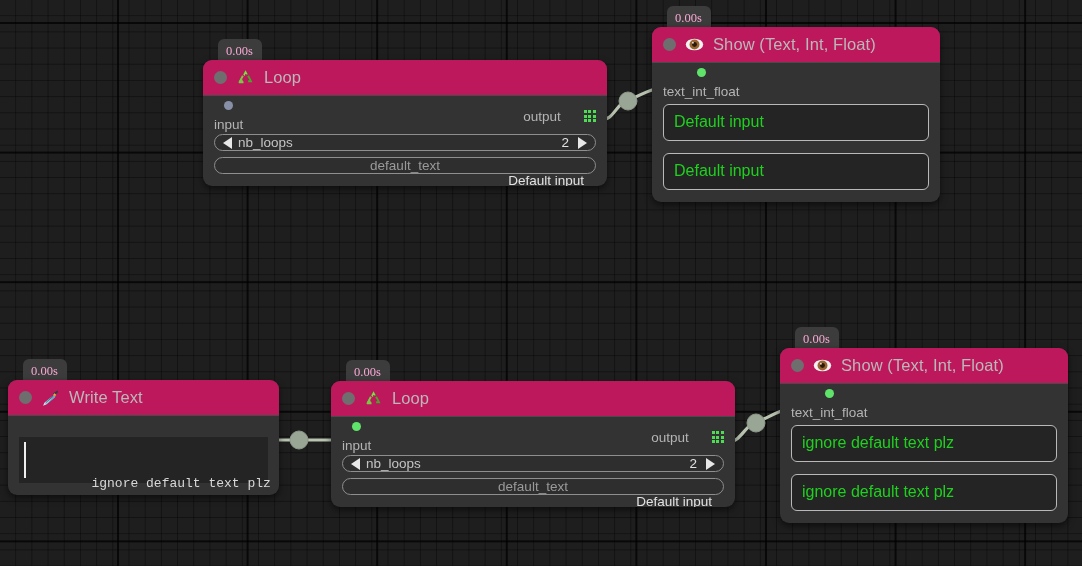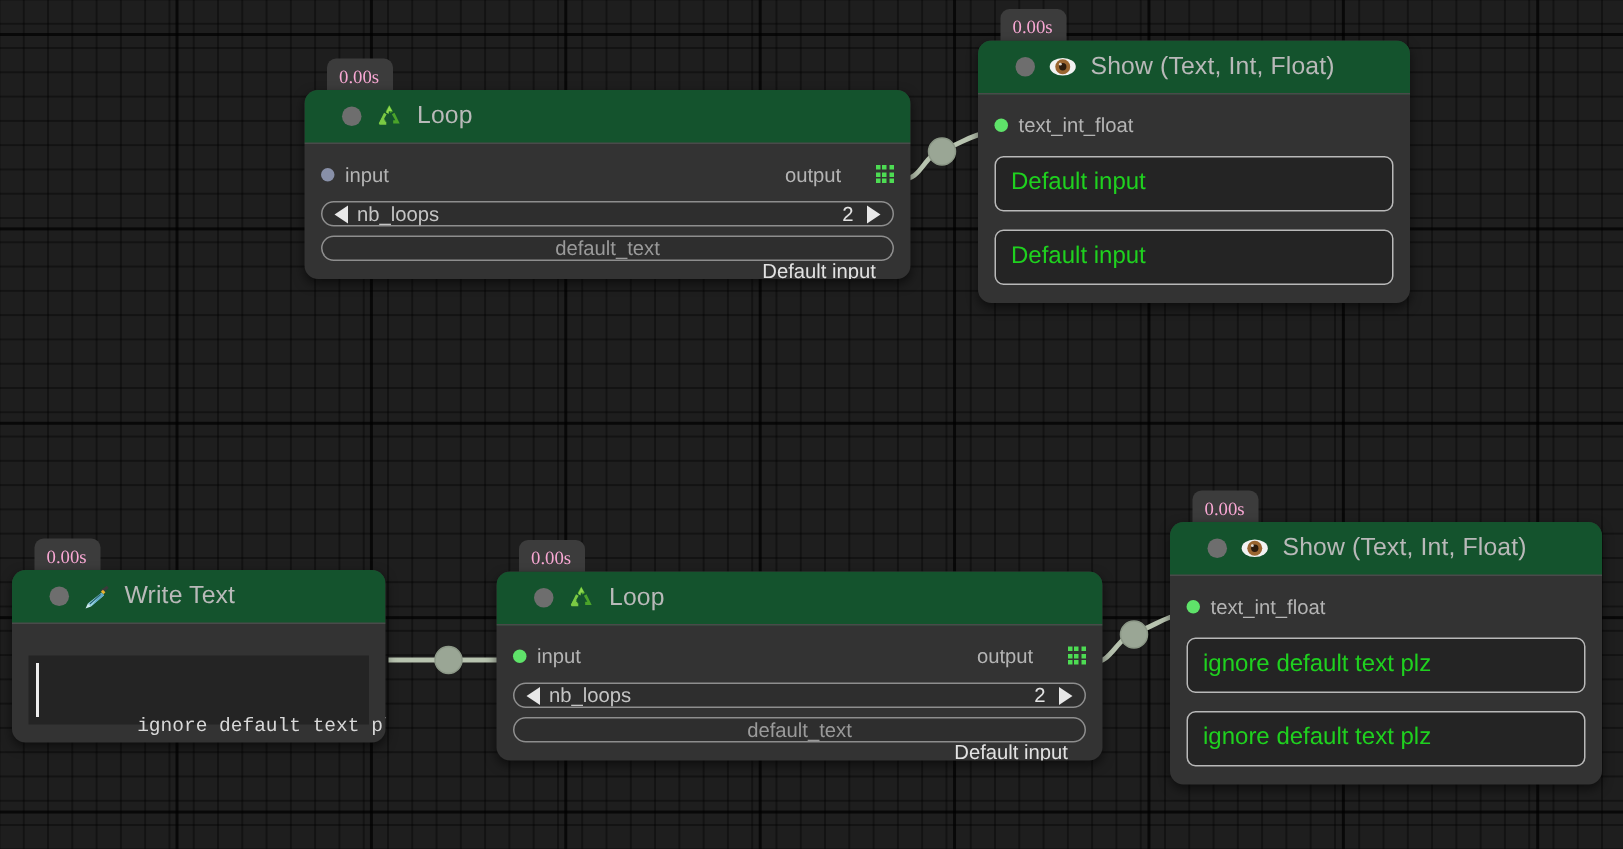--- a/index.html
+++ b/index.html
@@ -35,37 +35,37 @@
   .nbody {
     position:absolute; left:0; top:21px;
     background:#333333;
     border-radius:9px;
     box-shadow:0 3px 7px rgba(0,0,0,0.55);
     overflow:hidden;
   }
   .nhead {
     display:flex; align-items:center;
     height:36px;
-    background:#14532d;
+    background:#be185d;
     border-bottom:1px solid #4a4a4a;
-    padding:0 12px 0 25px;
+    padding:0 12px 0 11px;
     gap:9px;
   }
   .dot-collapse {
     width:13px; height:13px; border-radius:50%;
     background:#6e6e6e; flex:none;
   }
   .nicon { width:19px; height:19px; flex:none; display:block; }
   .ntitle { font-size:16.5px; color:#b9b9b9; letter-spacing:.1px; white-space:nowrap; }
 
   .nmain { padding:9px 11px 12px 11px; }
 
   
   .portrow { display:flex; align-items:center; height:22px; margin-bottom:7px; }
-  .port-in { display:flex; align-items:center; gap:7px; }
+  .port-in { display:flex; align-items:center; gap:7px;flex-direction:column; }
   .port-out { display:flex; align-items:center; gap:23px; margin-left:auto; }
   .pdot { width:9px; height:9px; border-radius:50%; flex:none; }
   .pdot.blue { background:#8890a8; }
   .pdot.green { background:#5fe36a; }
   .plabel { font-size:13.5px; color:#b4b4b4; }
 
   .gridicon { display:grid; grid-template-columns:repeat(3,3px); grid-template-rows:repeat(3,3px);
               gap:1.6px; flex:none; }
   .gridicon i { background:#4ddc53; display:block; width:3px; height:3px; }
 
@@ -189,21 +189,21 @@
         </span>
       </div>
       <div class="valbox first">Default input</div>
       <div class="valbox">Default input</div>
     </div>
   </div>
 </div>
 
 <div class="node" id="n-write-text" style="left:8px; top:359px;">
   <div class="timebadge">0.00s</div>
-  <div class="nbody" style="width:249px;">
+  <div class="nbody" style="width:271px;">
     <div class="nhead">
       <span class="dot-collapse"></span>
       <svg class="nicon" viewBox="0 0 24 24">
         <path d="M20.5 3.2 L22 5 L17.4 9.3 L15.2 7 Z" fill="#3b3b3b"></path>
         <path d="M17.2 6.6 L19.3 8.7 L17.6 10.4 L15.5 8.3 Z" fill="#e8b431"></path>
         <path d="M16 9 L18.2 11.2 L7.2 20.6 L4.5 18.2 Z" fill="#9cd8e8"></path>
         <path d="M16 9 L18.2 11.2 L8 19.8 Z" fill="#5fa9c6"></path>
         <path d="M4.5 18.2 L7.2 20.6 L2.6 22.3 Z" fill="#cfeaf2"></path>
         <path d="M15.2 10.4 L6.2 18.5" stroke="#23606f" stroke-width="1" fill="none"></path>
       </svg>

